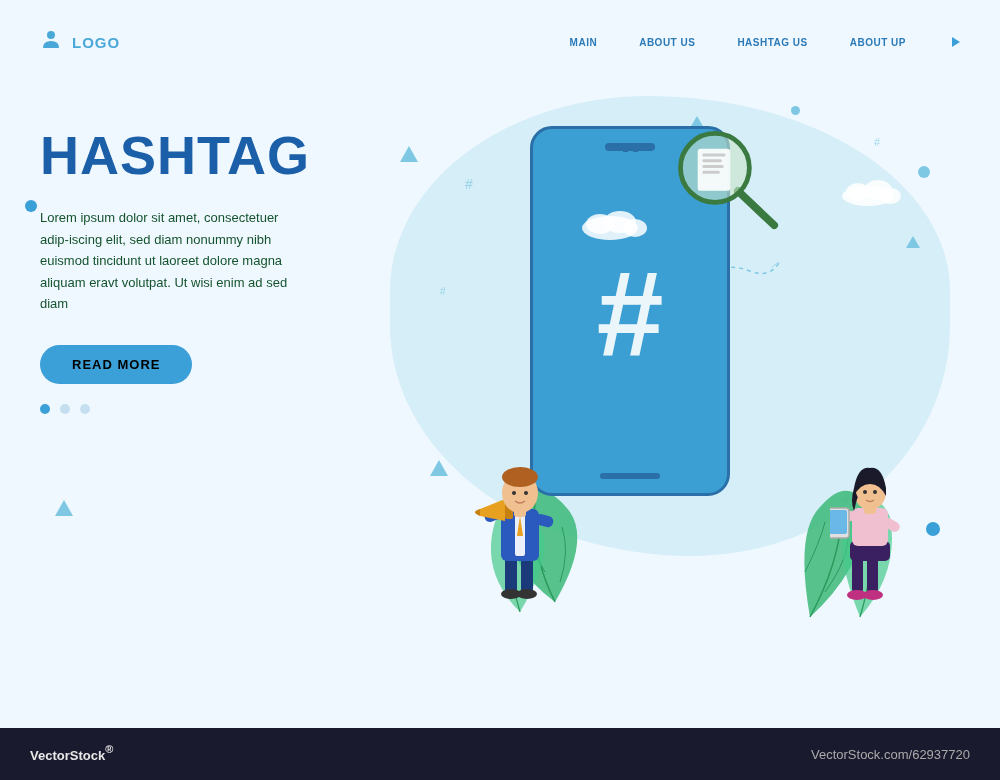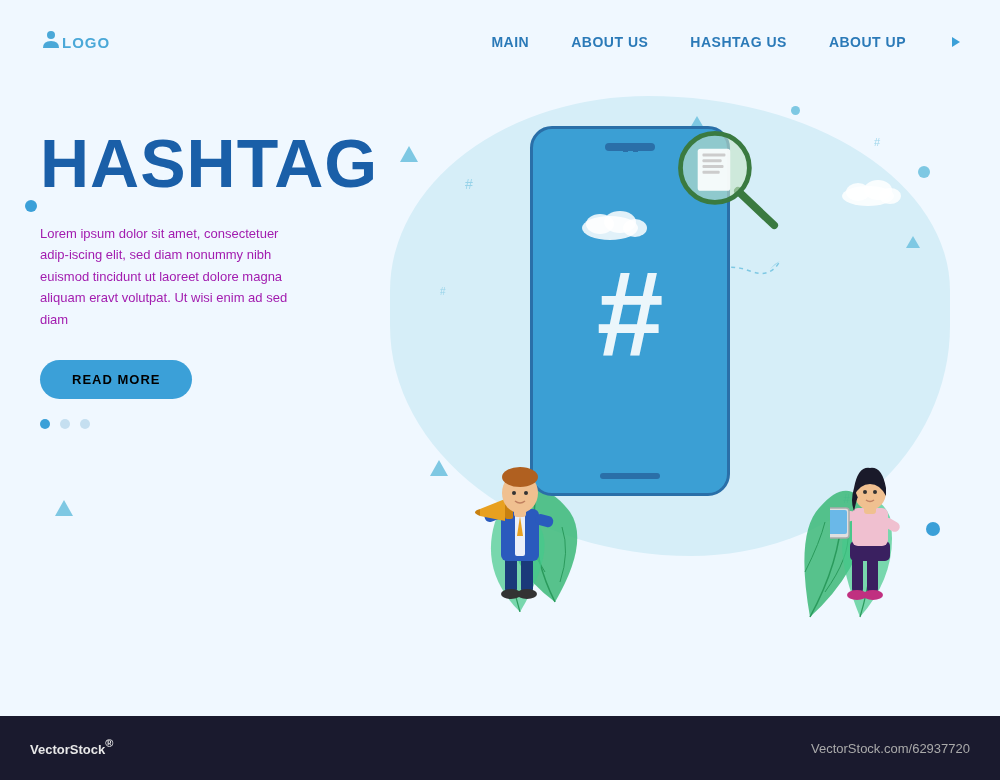--- a/index.html
+++ b/index.html
@@ -17,40 +17,40 @@
       display: flex;
       align-items: center;
       justify-content: space-between;
       padding: 28px 40px 20px 40px;
       position: relative;
       z-index: 10;
     }
     .logo-area {
       display: flex;
       align-items: center;
-      gap: 0;
+      gap: 10px;
       color: #4aa8d8;
     }
     .logo-icon {
       font-size: 22px;
       color: #4aa8d8;
     }
     .logo-text {
       font-size: 15px;
       font-weight: 600;
       color: #4aa8d8;
       letter-spacing: 1px;
     }
     .nav {
       display: flex;
       align-items: center;
       gap: 42px;
     }
     .nav-item {
-      font-size: 14px;
+      font-size: 10px;
       font-weight: 600;
       color: #2b7ab8;
       letter-spacing: 0.5px;
       cursor: pointer;
       text-decoration: none;
     }
 
     
     .main-content {
       display: flex;
@@ -61,30 +61,30 @@
     }
 
     
     .left-side {
       flex: 0 0 340px;
       padding-top: 40px;
       position: relative;
       z-index: 10;
     }
     .main-title {
-      font-size: 68px;
+      font-size: 54px;
       font-weight: 900;
       color: #1a5fa8;
       line-height: 1.1;
       letter-spacing: 1px;
       margin-bottom: 22px;
     }
     .description {
       font-size: 13px;
-      color: #a21caf;
+      color: #14532d;
       line-height: 1.65;
       max-width: 270px;
       margin-bottom: 30px;
     }
     .read-more-btn {
       display: inline-block;
       background: #3ba0d8;
       color: #000000;
       font-size: 13px;
       font-weight: 700;
@@ -228,21 +228,21 @@
       color: #7ec8e3;
       opacity: 0.7;
     }
 
     
     .footer-bar {
       position: absolute;
       bottom: 0;
       left: 0;
       width: 1000px;
-      height: 64px;
+      height: 52px;
       background: #1a1a2e;
       display: flex;
       align-items: center;
       justify-content: space-between;
       padding: 0 30px;
       z-index: 20;
     }
     .footer-logo {
       color: #fff;
       font-size: 18px;

